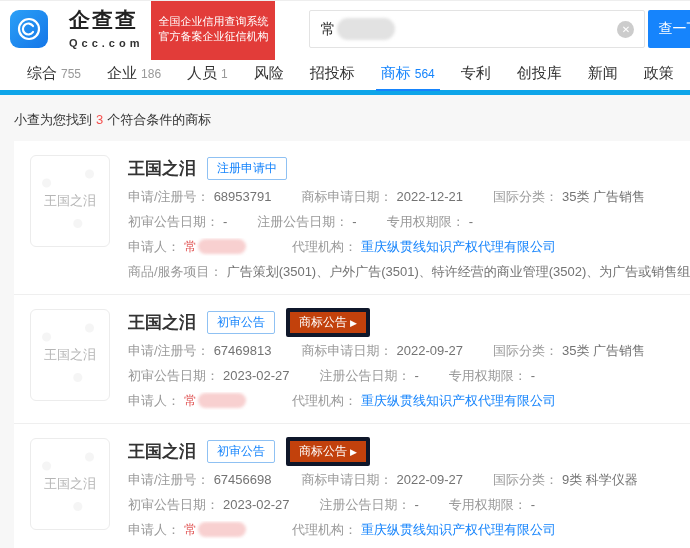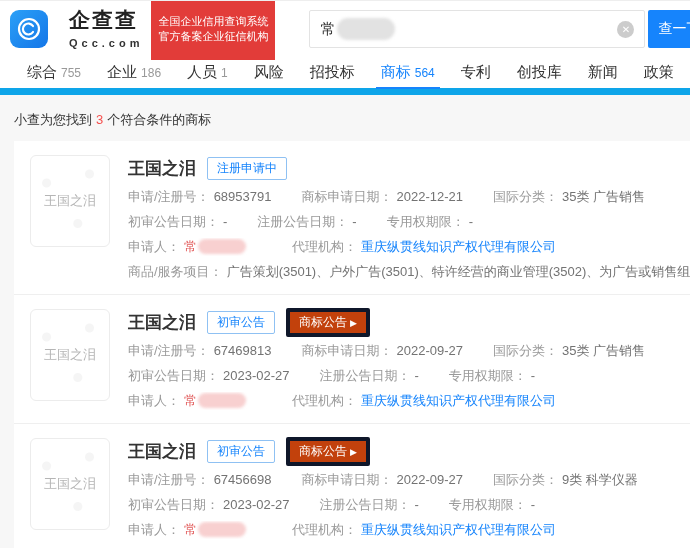--- a/index.html
+++ b/index.html
@@ -24,21 +24,21 @@
   .search-redact { display:inline-block; width:58px; height:22px; margin-left:2px;
     background:#e2e2e2; border-radius:11px; filter:blur(1.5px); }
   .clear-btn { margin-left:auto; width:17px; height:17px; border-radius:50%; background:#ccc;
     color:#fff; font-size:10px; line-height:17px; text-align:center; cursor:pointer; }
   .search-btn { width:62px; height:38px; margin-left:3px; background:#1684fc; color:#fff;
     border:none; font-size:14px; border-radius:2px; cursor:pointer;
     font-family:"Liberation Sans","DejaVu Sans",sans-serif; }
 
   
   .nav { height:38px; display:flex; align-items:stretch; padding-left:14px;
-    border-bottom:7px solid #0ea5e9; background:#fff; }
+    border-bottom:5px solid #0ea5e9; background:#fff; }
   .tab { display:flex; align-items:center; padding:0 13px; font-size:15px; color:#333;
     cursor:pointer; position:relative; white-space:nowrap; }
   .tab .count { font-size:12px; color:#999; margin-left:4px; }
   .tab.active { color:#1684fc; }
   .tab.active .count { color:#1684fc; }
   .tab.active::after { content:""; position:absolute; left:8px; right:8px; bottom:-1px;
     height:2px; background:#1684fc; }
 
   
   .content { background:#f7f7f7; height:454px; }

